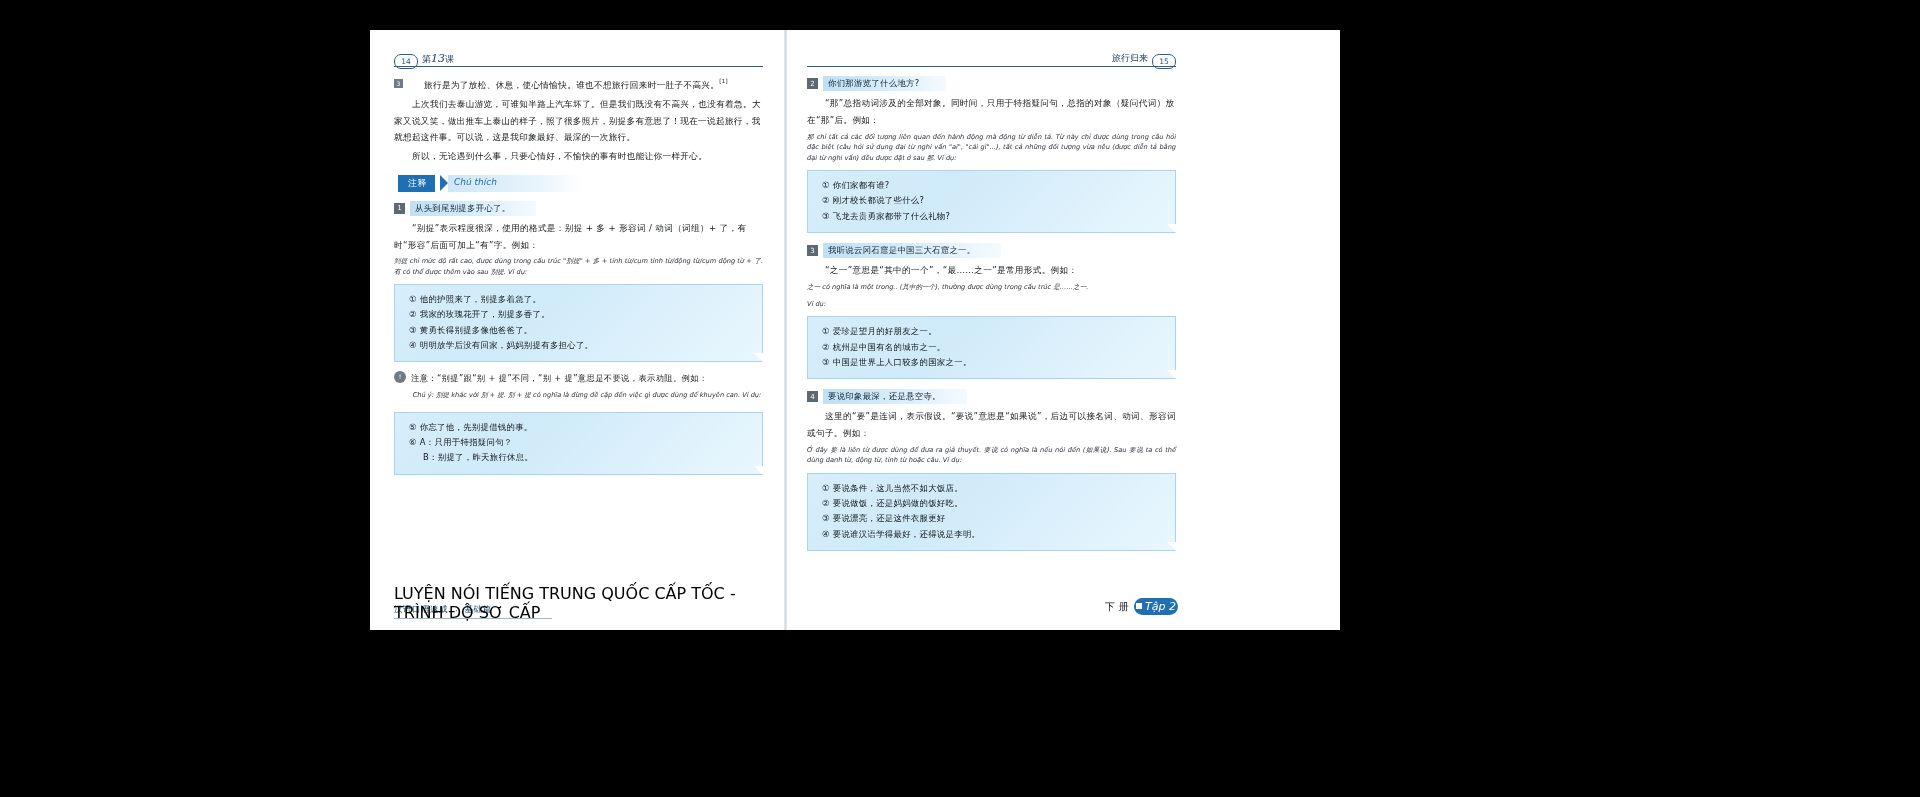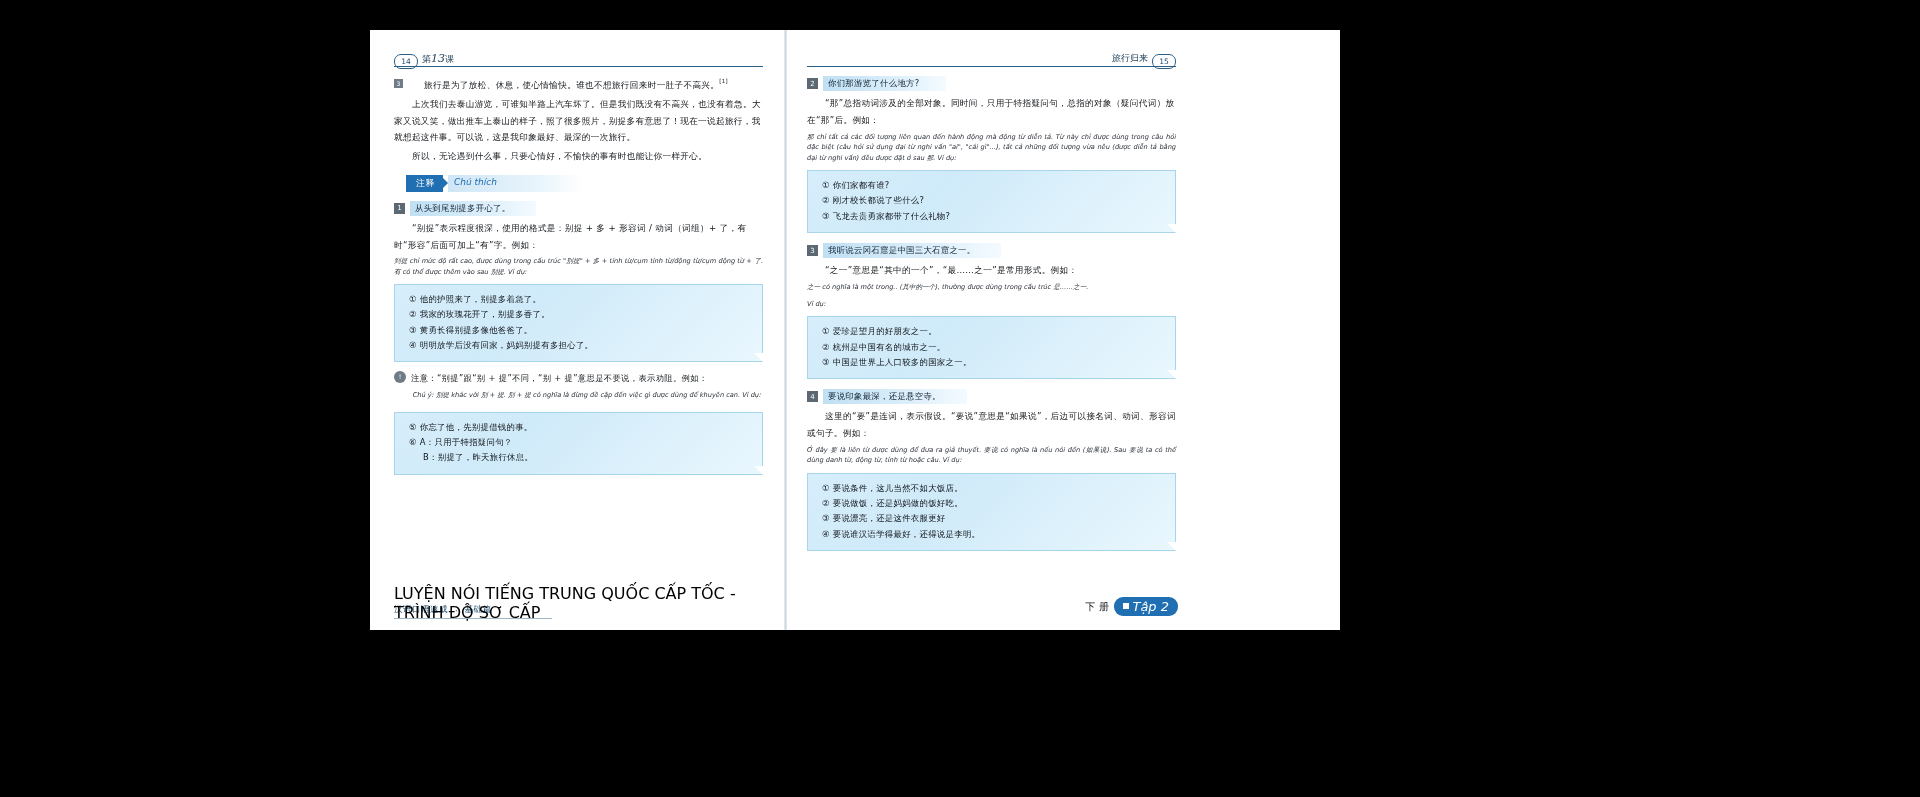--- a/index.html
+++ b/index.html
@@ -30,21 +30,21 @@
   .vn{font-size:6.6px;line-height:1.62;color:#2a3038;font-style:italic;}
   .vn.just{text-align:justify;}
   .sq{display:inline-flex;align-items:center;justify-content:center;width:9px;height:9px;
       background:#6f7b86;color:#fff;font-size:6px;vertical-align:2px;margin-right:4px;}
   .p{margin:0 0 2px 0;}
   .block{margin-bottom:6px;}
   .sup{font-size:5.5px;vertical-align:5px;}
 
   
   .banner{position:relative;height:18px;margin:10px 0 8px 0;}
-  .banner .tag{position:absolute;left:12px;top:0;height:17px;display:flex;align-items:center;
+  .banner .tag{position:absolute;left:4px;top:0;height:17px;display:flex;align-items:center;
      background:#1f6fb2;color:#fff;font-size:9px;padding:0 8px 0 10px;letter-spacing:.5px;}
   .banner .tri{position:absolute;left:46px;top:0;width:0;height:0;
      border-top:8.5px solid transparent;border-bottom:8.5px solid transparent;border-left:8px solid #1f6fb2;}
   .banner .tail{position:absolute;left:54px;top:0;height:17px;right:180px;
      background:linear-gradient(to right,#cfe6f6,#eaf5fc 70%,#ffffff);}
   .banner .vn-tag{position:absolute;left:60px;top:2px;font-size:9px;color:#1f6fb2;font-style:italic;}
 
   
   .numhead{display:flex;align-items:center;margin:6px 0 4px 0;}
   .numhead .n{display:inline-flex;align-items:center;justify-content:center;width:11px;height:11px;
@@ -68,21 +68,21 @@
   .vn.center{text-align:center;}
 
   
   .foot-l{position:absolute;left:24px;bottom:14px;display:flex;align-items:flex-end;gap:6px;}
   .foot-l .main{font-size:8.6px;color:#1b4a6b;letter-spacing:.4px;}
   .foot-l .dot{font-size:8px;color:#1b4a6b;}
   .foot-l .ruleline{position:absolute;left:0;right:-60px;bottom:-3px;height:1px;background:#9fb6c4;}
   .foot-r{position:absolute;right:22px;bottom:14px;display:flex;align-items:center;gap:5px;}
   .foot-r .cn{font-size:10px;color:#14181c;}
   .foot-r .pill{display:flex;align-items:center;gap:3px;background:#1f6fb2;color:#fff;
-     border-radius:9px;padding:2px 9px;font-size:13px;font-style:italic;}
+     border-radius:9px;padding:2px 2px;font-size:11px;font-style:italic;}
   .foot-r .pill .sq2{width:6px;height:6px;background:#fff;display:inline-block;}
 
   .tight{margin-top:3px;}
   .mt6{margin-top:6px;}
   .mt10{margin-top:10px;}
 </style>
 </head>
 <body>
 
 <div class="stage">

